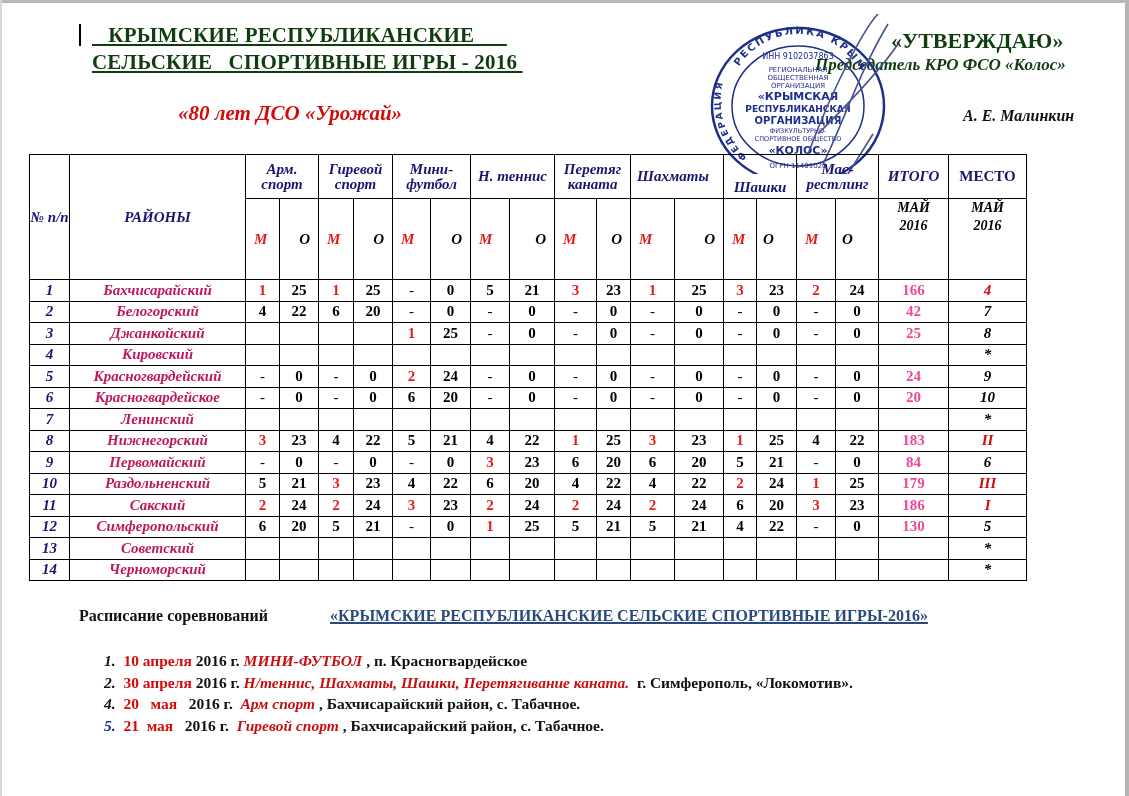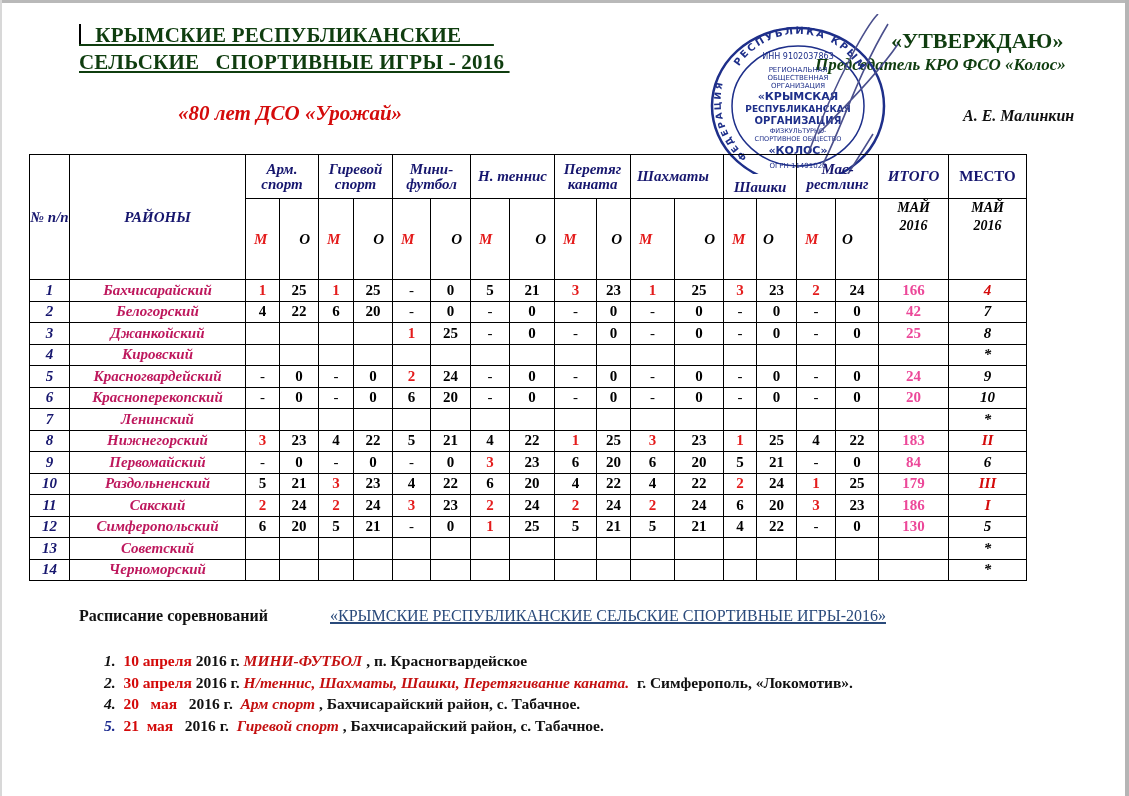--- a/index.html
+++ b/index.html
@@ -9,21 +9,21 @@
     font-family: "Liberation Serif", "DejaVu Serif", serif;
   }
   .frame-top { position: absolute; left: 0; top: 0; width: 1129px; height: 3px; background: #b9b9b9; }
   .frame-left { position: absolute; left: 0; top: 0; width: 2px; height: 796px; background: #d8d8d8; }
   .frame-right { position: absolute; left: 1125px; top: 0; width: 4px; height: 796px; background: #b5b5b5; }
 
   .cursor-bar { position: absolute; left: 79px; top: 24px; width: 2px; height: 22px; background: #000; }
   .title-line {
     position: absolute; left: 79px; font-weight: bold; font-size: 21px;
     color: #0f3d0f; text-decoration: underline; text-decoration-color: #0f3d0f;
-    white-space: pre; letter-spacing: 0.2px;
+    white-space: pre; letter-spacing: 0.2px; padding-left: 13px;
   }
   .title-1 { top: 23px; }
   .title-2 { top: 50px; }
   .subtitle {
     position: absolute; left: 178px; top: 101px; font-size: 21px; font-style: italic;
     font-weight: bold; color: #d40b0b;
   }
   .approve-label { position: absolute; left: 891px; top: 28px; font-weight: bold; font-size: 22px; color: #0f3d0f; }
   .approve-role  { position: absolute; left: 815px; top: 55px; font-weight: bold; font-style: italic; font-size: 17px; color: #0f3d0f; }
   .approve-name  { position: absolute; left: 963px; top: 107px; font-weight: bold; font-style: italic; font-size: 16px; color: #111; }
@@ -58,21 +58,21 @@
   td.district { color: #be185d; font-style: italic; text-align: left; padding-left: 8px; font-size: 16px; }
   td.val { color: #000; }
   td.val.red { color: #e41c1c; }
   td.val.dash { font-weight: normal; }
   td.total { color: #ec4899; }
   td.place { font-style: italic; color: #000; }
   td.place.red { color: #d40b0b; }
 
   .schedule-label { position: absolute; left: 79px; top: 607px; font-weight: bold; font-size: 16px; color: #111; }
   .schedule-title {
-    position: absolute; left: 330px; top: 607px; font-weight: normal; font-size: 16px;
+    position: absolute; left: 330px; top: 607px; font-weight: bold; font-size: 16px;
     color: #2a4a7b; text-decoration: underline; text-decoration-thickness: 2px;
   }
   .schedule-list { position: absolute; left: 104px; top: 650px; margin: 0; padding: 0; list-style: none; }
   .schedule-list li { font-size: 15.5px; font-weight: bold; line-height: 21.5px; white-space: pre; color: #111; }
   .sched-num { font-style: italic; color: #111; }
   .sched-num.blue { color: #1b2a8f; }
   .sched-date { color: #d40b0b; }
   .sched-event { font-style: italic; color: #c41010; }
 </style>
 </head>
@@ -289,21 +289,21 @@
         <td class="val">0</td>
         <td class="val dash">-</td>
         <td class="val">0</td>
         <td class="val dash">-</td>
         <td class="val">0</td>
         <td class="total">24</td>
         <td class="place">9</td>
       </tr>
       <tr class="row">
         <td class="num">6</td>
-        <td class="district">Красноперекопский</td>
+        <td class="district">Красногвардейское</td>
         <td class="val dash">-</td>
         <td class="val">0</td>
         <td class="val dash">-</td>
         <td class="val">0</td>
         <td class="val">6</td>
         <td class="val">20</td>
         <td class="val dash">-</td>
         <td class="val">0</td>
         <td class="val dash">-</td>
         <td class="val">0</td>

